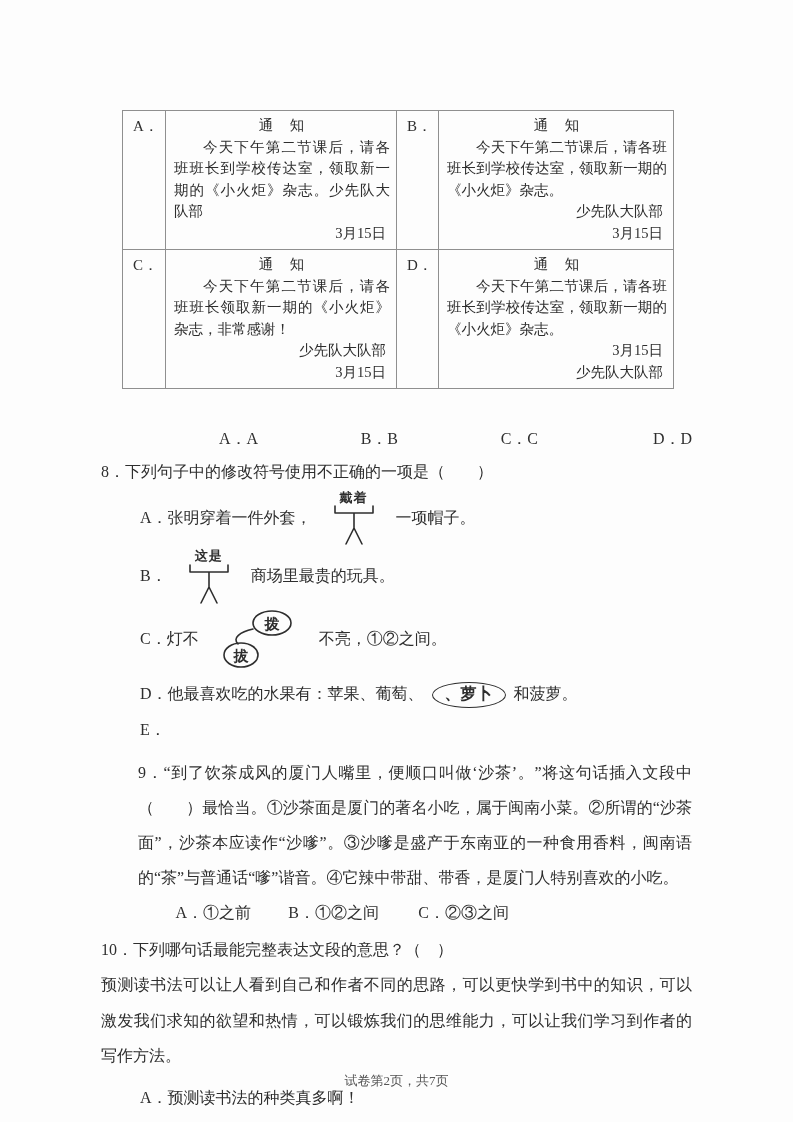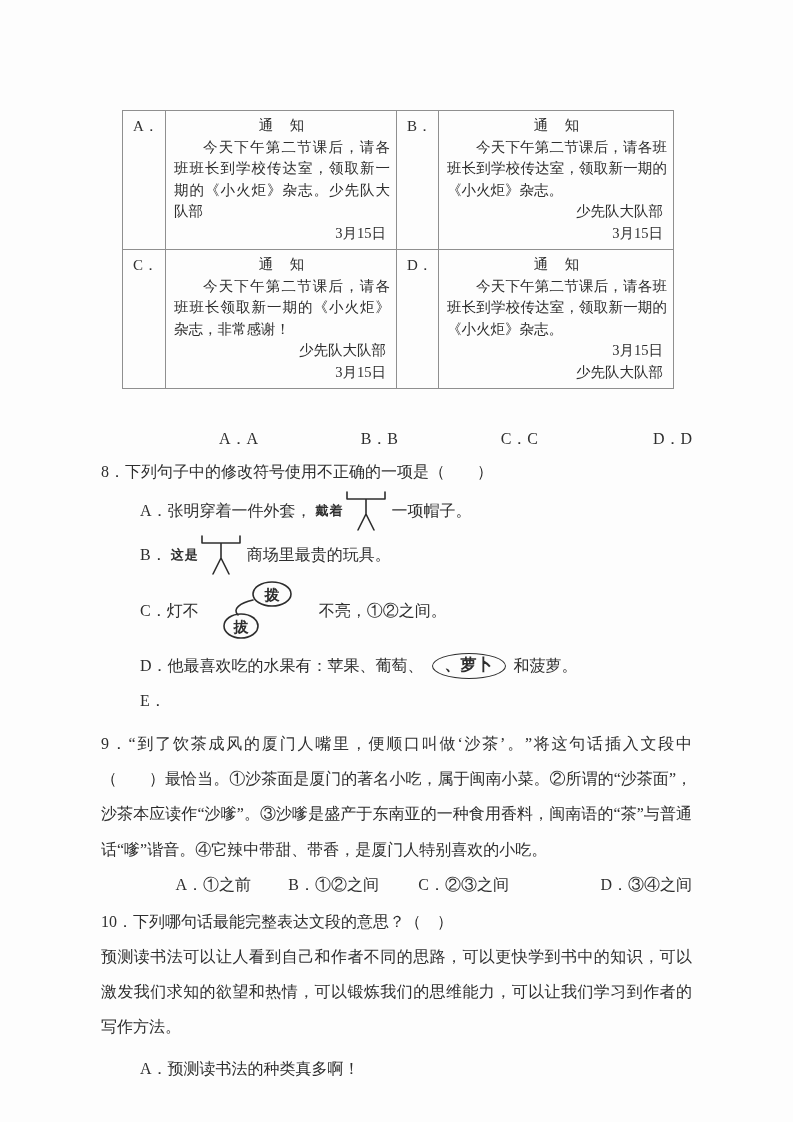--- a/index.html
+++ b/index.html
@@ -57,22 +57,22 @@
     padding-left:39px; font-size:16px;
   }
   .q8-a { margin-top:8px; }
   .q8-b { margin-top:4px; }
   .q8-c { margin-top:4px; }
   .q8-d { margin-top:10px; }
   .q8-e { margin-top:12px; padding-left:39px; font-size:16px; }
 
   
   .insert-mark {
-    display:inline-flex; flex-direction:row; align-items:center;
-    margin:0 4px;
+    display:inline-flex; flex-direction:column; align-items:center;
+    margin:0 20px;
   }
   .insert-word { font-weight:bold; font-size:13px; line-height:1.1; letter-spacing:1px; }
   .mark-svg { display:block; }
   .mark-svg path { stroke:#2e2e2e; stroke-width:1.6; fill:none; stroke-linecap:round; }
 
   
   .swap-mark { display:inline-block; margin:0 14px; }
   .swap-mark ellipse { stroke:#2e2e2e; stroke-width:1.6; fill:none; }
   .swap-mark path { stroke:#2e2e2e; stroke-width:1.6; fill:none; stroke-linecap:round; }
   .swap-mark text {
@@ -83,21 +83,21 @@
   
   .circle-del {
     display:inline-block;
     border:1.6px solid #2e2e2e;
     border-radius:50%;
     padding:1px 12px 2px;
     margin:0 8px;
     font-weight:bold;
   }
 
-  .q9-par { margin-top:14px; }
+  .q9-par { margin-top:14px;margin-left:37px; }
   .q9-opts { margin-top:8px; grid-template-columns:112px 128px 130px auto; padding-left:38px; }
 
   .q10-title { margin-top:16px; }
   .q10-par { margin-top:6px; }
   .q10-opt { margin-top:13px; line-height:1.5; }
 
   .footer {
     position:absolute; bottom:32px; left:0;
     width:100%; text-align:center;
     font-size:13px; color:#555555;
@@ -193,22 +193,22 @@
       <span>和菠萝。</span>
     </div>
 
     <div class="q8-e">E．</div>
 
     <div class="q-par q9-par">9．“到了饮茶成风的厦门人嘴里，便顺口叫做‘沙茶’。”将这句话插入文段中（　　）最恰当。①沙茶面是厦门的著名小吃，属于闽南小菜。②所谓的“沙茶面”，沙茶本应读作“沙嗲”。③沙嗲是盛产于东南亚的一种食用香料，闽南语的“茶”与普通话“嗲”谐音。④它辣中带甜、带香，是厦门人特别喜欢的小吃。</div>
     <div class="opt-grid4 q9-opts">
       <span>A．①之前</span>
       <span>B．①②之间</span>
       <span>C．②③之间</span>
-      <span>D．③④之间</span>
     </div>
 
     <div class="q-title q10-title">10．下列哪句话最能完整表达文段的意思？（　）</div>
     <div class="q-par q10-par">预测读书法可以让人看到自己和作者不同的思路，可以更快学到书中的知识，可以激发我们求知的欲望和热情，可以锻炼我们的思维能力，可以让我们学习到作者的写作方法。</div>
     <div class="q-optline q10-opt">A．预测读书法的种类真多啊！</div>
 
   </div>
 
+  <div class="footer">试卷第2页，共7页</div>
 </div>
 
 </body></html>

